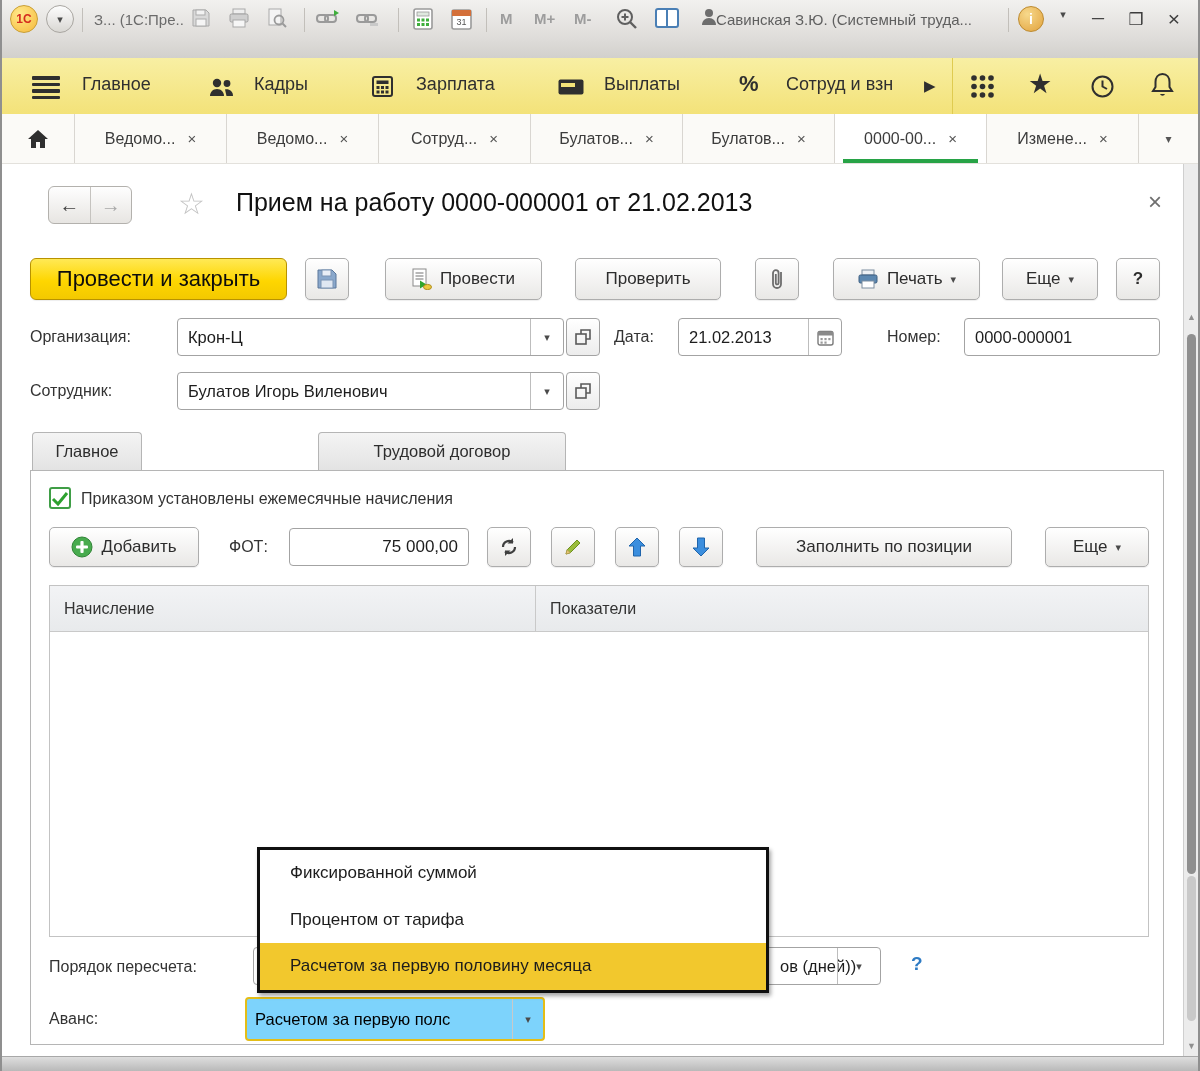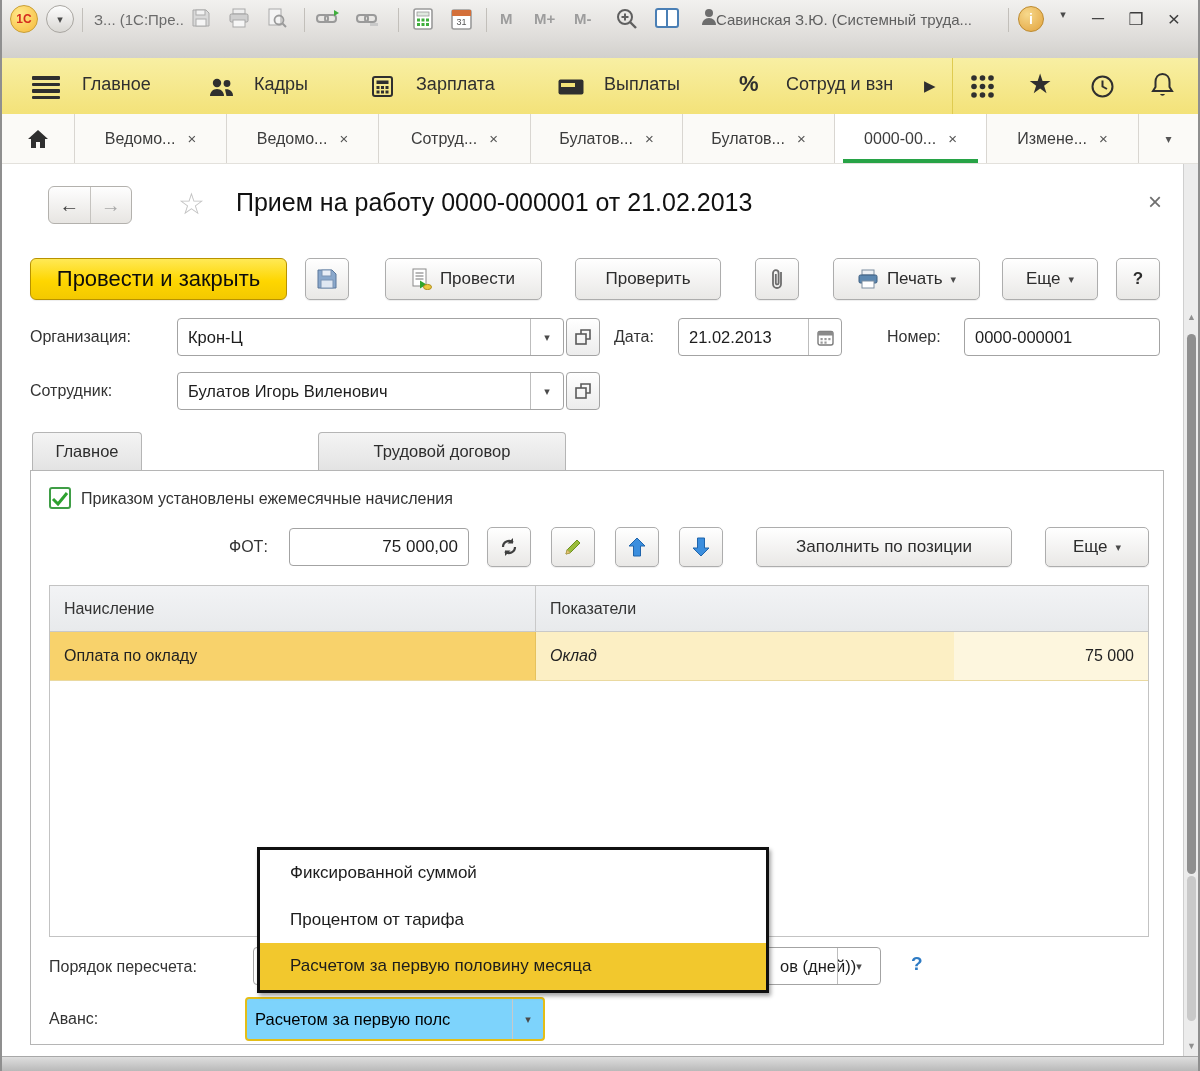--- a/index.html
+++ b/index.html
@@ -415,20 +415,28 @@
       </div>
 
     <div class="groupbox">
       <div class="checkbox">
         <svg width="18" height="15">
             <path d="M2 8l5 5L16 2" fill="none" stroke="#2da12f" stroke-width="3"></path>
           </svg>
       </div>
       <span class="flabel" style="left:50px;top:19px">Приказом установлены ежемесячные начисления</span>
 
+      <div class="btn gb-btn" style="left:18px;top:56px;width:150px">
+        <svg width="22" height="22">
+            <circle cx="11" cy="11" r="10" fill="#48ab4e" stroke="#2f8435"></circle>
+            <rect x="9.4" y="5" width="3.2" height="12" rx="1" fill="#fff"></rect>
+            <rect x="5" y="9.4" width="12" height="3.2" rx="1" fill="#fff"></rect>
+          </svg>
+        <span>Добавить</span>
+      </div>
       <span class="flabel" style="left:198px;top:67px">ФОТ:</span>
       <div class="numinput" style="left:258px;top:57px;width:180px">
         <input class="tfield" style="height: 36px;" readonly="" value="75 000,00">
       </div>
       <div class="btn gb-btn" style="left:456px;top:56px;width:44px">
         <svg width="20" height="20" viewBox="0 0 20 20">
             <path d="M4 10a6 6 0 0 1 10-4.5" fill="none" stroke="#3f3f3f" stroke-width="2.2"></path>
             <path d="M14 1v5.5H8.5z" fill="#3f3f3f"></path>
             <path d="M16 10a6 6 0 0 1-10 4.5" fill="none" stroke="#3f3f3f" stroke-width="2.2"></path>
             <path d="M6 19v-5.5h5.5z" fill="#3f3f3f"></path>
@@ -456,25 +464,20 @@
       <div class="btn gb-btn" style="left:1014px;top:56px;width:104px">
           <span>Еще</span>
           <span class="cd">▾</span>
         </div>
 
       <div class="ptable">
         <div class="hdr">
           <div class="hc1">Начисление</div>
           <div class="hc2">Показатели</div>
         </div>
-        <div class="prow">
-          <div class="pc1">Оплата по окладу</div>
-          <div class="pc2">Оклад</div>
-          <div class="pc3">75 000</div>
-        </div>
       </div>
 
       <span class="flabel" style="left:18px;top:487px">Порядок пересчета:</span>
       <div class="combo" style="left:222px;top:476px;width:628px">
         <div class="txt" style="position:absolute;left:516px;top:0;bottom:0">ов (дней))</div>
         <div class="arr" style="position:absolute;right:0;top:0;bottom:0;width:42px">▾</div>
       </div>
       <span class="helpq" style="left:880px;top:482px">?</span>
 
       <span class="flabel" style="left:18px;top:539px">Аванс:</span>

